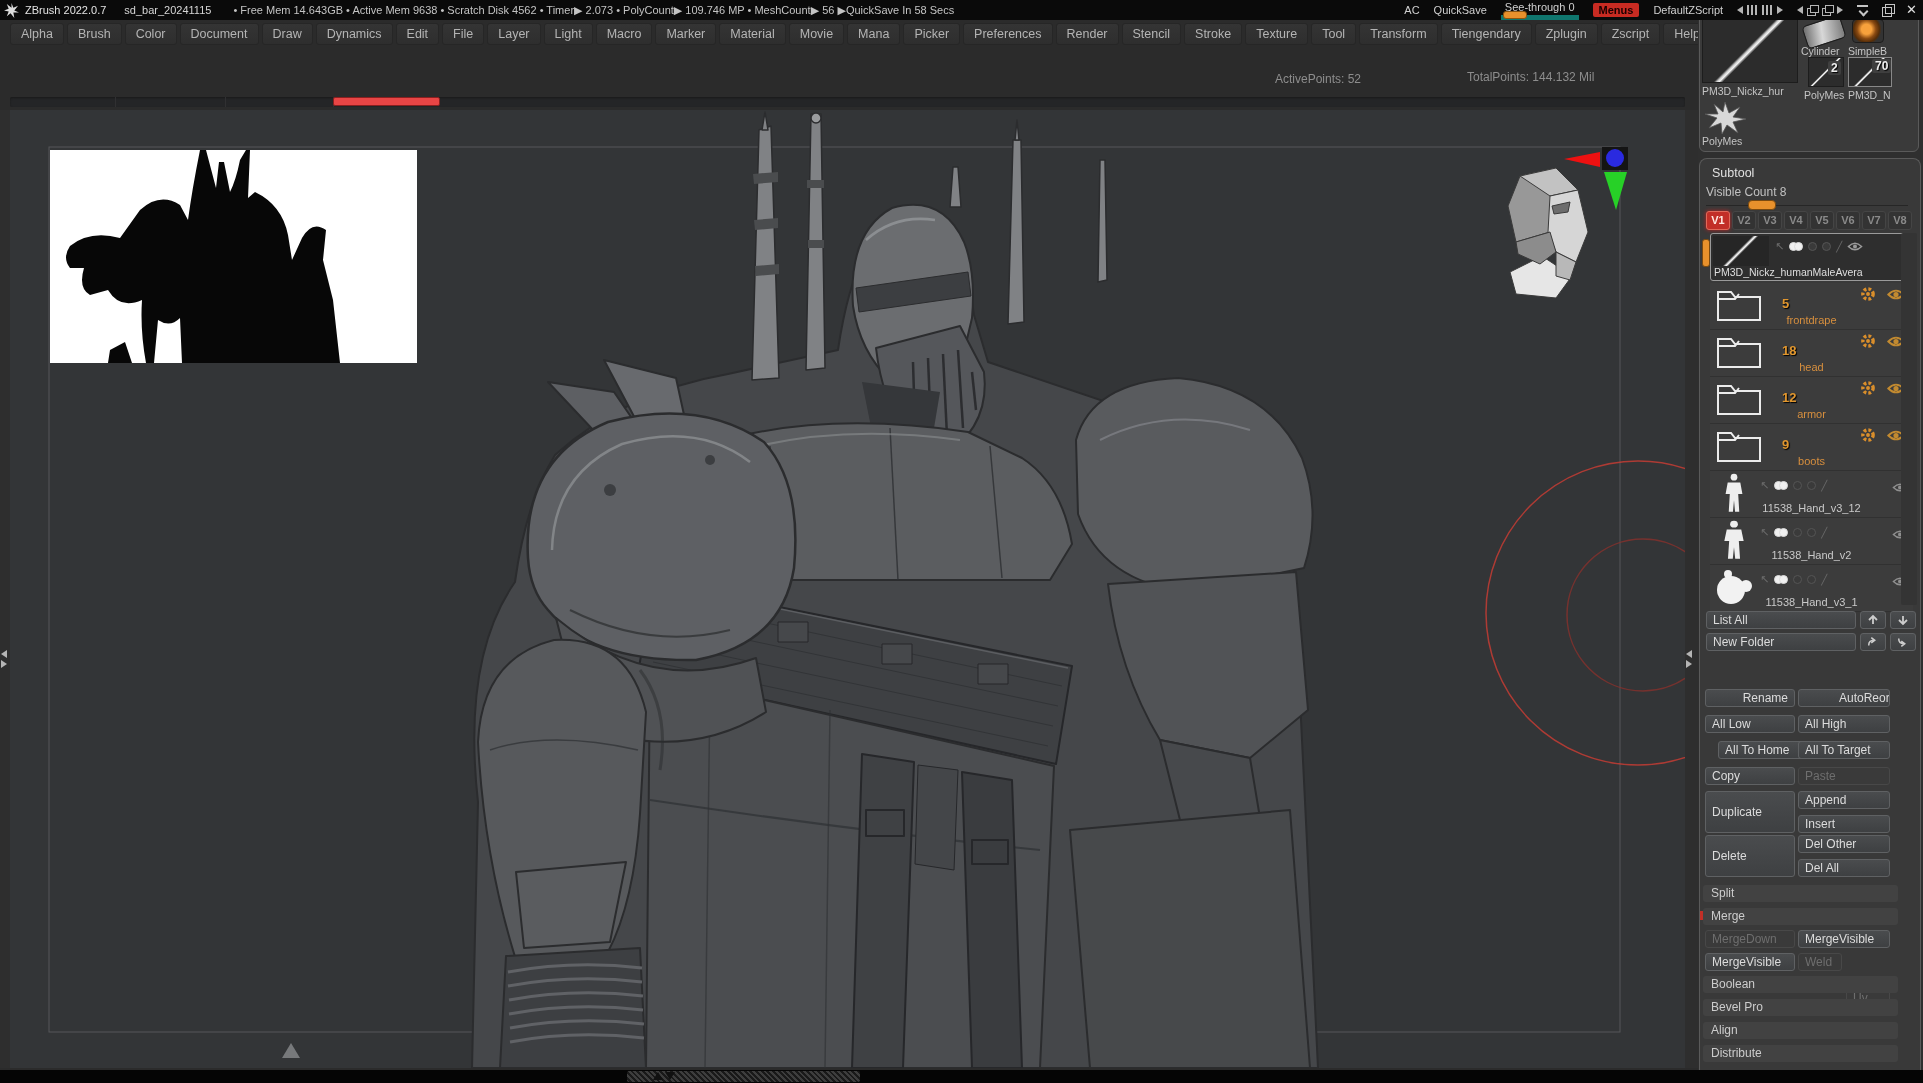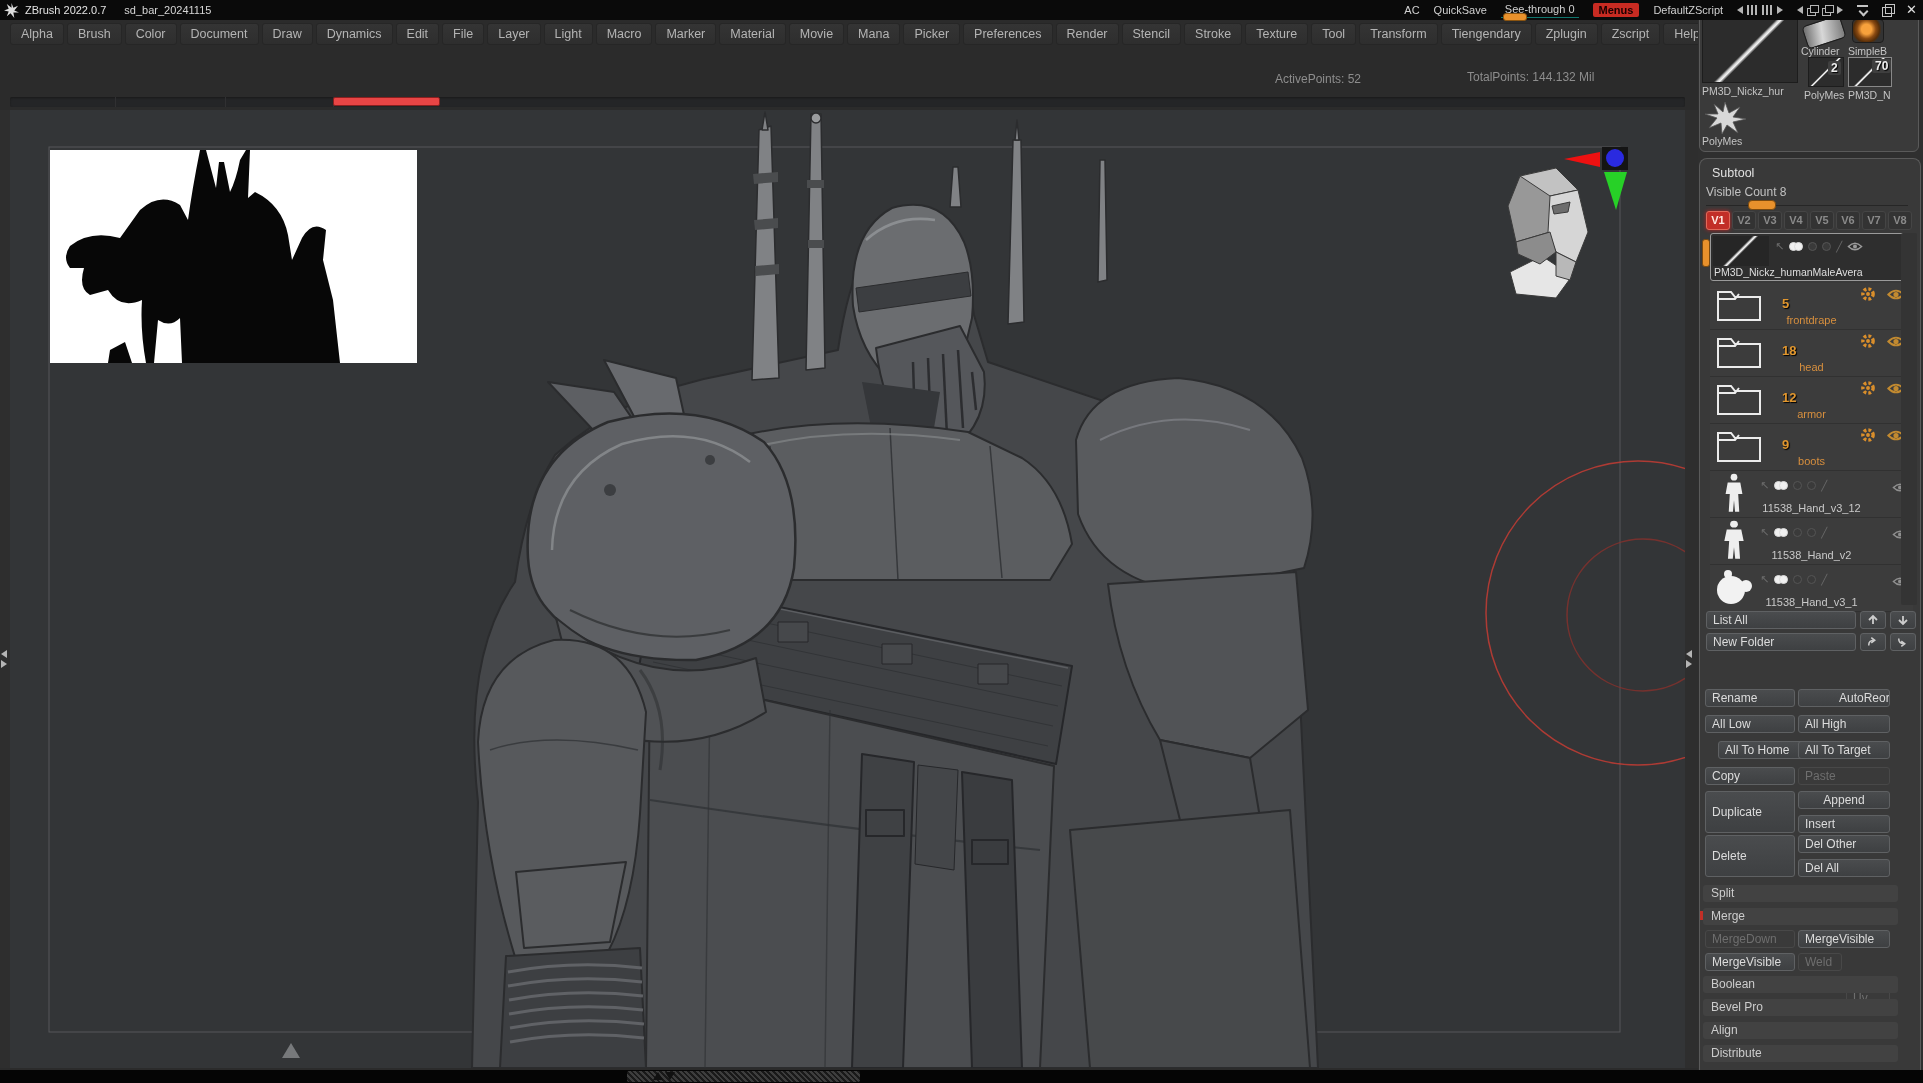--- a/index.html
+++ b/index.html
@@ -13,21 +13,21 @@
   
   .titlebar{position:absolute;top:0;left:0;width:1923px;height:20px;background:#0a0a0a;
     display:flex;align-items:center;font-size:11px;color:#c9c9c9;z-index:40;}
   .tb-left{display:flex;align-items:center;gap:6px;padding-left:4px;white-space:nowrap;}
   .tb-logo{width:15px;height:15px;display:inline-block;}
   .tb-app{color:#e3e3e3;margin-right:12px;}
   .tb-doc{color:#d6d6d6;margin-right:16px;}
   .tb-stats{color:#c4c4c4;}
   .tb-right{position:absolute;right:6px;top:0;height:20px;display:flex;align-items:center;gap:14px;}
   .tb-item{color:#d0d0d0;cursor:default;}
-  .tb-seethrough{position:relative;border-bottom:1px solid #0f766e;padding:0 4px 2px 4px;}
+  .tb-seethrough{position:relative;border-bottom:5px solid #0f766e;padding:0 4px 2px 4px;}
   .tb-seethrough .pill{position:absolute;left:2px;bottom:-4px;width:22px;height:6px;border-radius:3px;background:#e8912c;border:1px solid #8a5410;}
   .tb-menus{background:#c82b22;color:#1a0000;padding:1px 6px;border-radius:2px;font-weight:bold;}
   .tb-icongroup{display:flex;align-items:center;gap:4px;}
   .bars{display:inline-block;width:11px;height:10px;background:repeating-linear-gradient(90deg,#b5b5b5 0 2px,transparent 2px 4px);}
   .tri-l{width:0;height:0;border-top:4px solid transparent;border-bottom:4px solid transparent;border-right:6px solid #b5b5b5;}
   .tri-r{width:0;height:0;border-top:4px solid transparent;border-bottom:4px solid transparent;border-left:6px solid #b5b5b5;}
   .cascade{position:relative;width:11px;height:10px;}
   .cascade::before,.cascade::after{content:"";position:absolute;width:7px;height:6px;border:1px solid #b5b5b5;background:#0a0a0a;}
   .cascade::before{left:0;top:3px;}
   .cascade::after{left:3px;top:0;}
@@ -138,20 +138,21 @@
 
 <div class="titlebar">
   <div class="tb-left">
     <span class="tb-logo">
       <svg width="15" height="15" viewBox="0 0 16 16">
           <path d="M8,0 L10,5 15,3 11,8 16,10 10,10 11,16 7,11 3,14 5,9 0,8 5,6 3,1 8,5 Z" fill="#dddddd"></path>
         </svg>
     </span>
     <span class="tb-app">ZBrush 2022.0.7</span>
     <span class="tb-doc">sd_bar_20241115</span>
+    <span class="tb-stats">• Free Mem 14.643GB  • Active Mem 9638  • Scratch Disk 4562  • Timer▶ 2.073 • PolyCount▶ 109.746 MP  • MeshCount▶ 56  ▶QuickSave In 58 Secs</span>
   </div>
   <div class="tb-right">
     <span class="tb-item">AC</span>
     <span class="tb-item">QuickSave</span>
     <span class="tb-item tb-seethrough">
       <span>See-through</span>
       <span>0</span>
       <span class="pill"></span>
     </span>
     <span class="tb-menus">Menus</span>
@@ -662,30 +663,30 @@
       <svg width="14" height="12" viewBox="0 0 14 12">
           <path d="M2,10 Q2,4 8,4 M5,1 L9,4 L5,7" fill="none" stroke="#cccccc" stroke-width="1.8"></path>
         </svg>
     </div>
     <div class="btn arrowbtn" style="left:190px;top:474px;width:26px;">
       <svg width="14" height="12" viewBox="0 0 14 12">
           <path d="M2,2 Q2,8 8,8 M5,5 L9,8 L5,11" fill="none" stroke="#cccccc" stroke-width="1.8"></path>
         </svg>
     </div>
 
-    <div class="btn" style="left:5px;top:530px;width:90px;">Rename</div>
+    <div class="btn" style="left:5px;top:530px;width:90px;text-align:right;">Rename</div>
     <div class="btn" style="left:98px;top:530px;width:92px;padding-left:40px;">AutoReorder</div>
     <div class="btn" style="left:5px;top:556px;width:90px;">All Low</div>
     <div class="btn" style="left:98px;top:556px;width:92px;">All High</div>
     <div class="btn" style="left:18px;top:582px;width:90px;">All To Home</div>
     <div class="btn" style="left:98px;top:582px;width:92px;">All To Target</div>
     <div class="btn" style="left:5px;top:608px;width:90px;">Copy</div>
     <div class="btn disabled" style="left:98px;top:608px;width:92px;">Paste</div>
     <div class="btn tall" style="left:5px;top:632px;width:90px;">Duplicate</div>
-    <div class="btn" style="left:98px;top:632px;width:92px;text-align:center;">Append</div>
+    <div class="btn" style="left:98px;top:632px;width:92px;">Append</div>
     <div class="btn" style="left:98px;top:656px;width:92px;">Insert</div>
     <div class="btn tall" style="left:5px;top:676px;width:90px;">Delete</div>
     <div class="btn" style="left:98px;top:676px;width:92px;">Del Other</div>
     <div class="btn" style="left:98px;top:700px;width:92px;">Del All</div>
 
     <div class="flatbtn" style="left:3px;top:726px;">Split</div>
     <div class="merge-dot"></div>
     <div class="flatbtn" style="left:3px;top:749px;">Merge</div>
     <div class="btn disabled" style="left:5px;top:771px;width:90px;">MergeDown</div>
     <div class="btn" style="left:98px;top:771px;width:92px;">MergeVisible</div>

